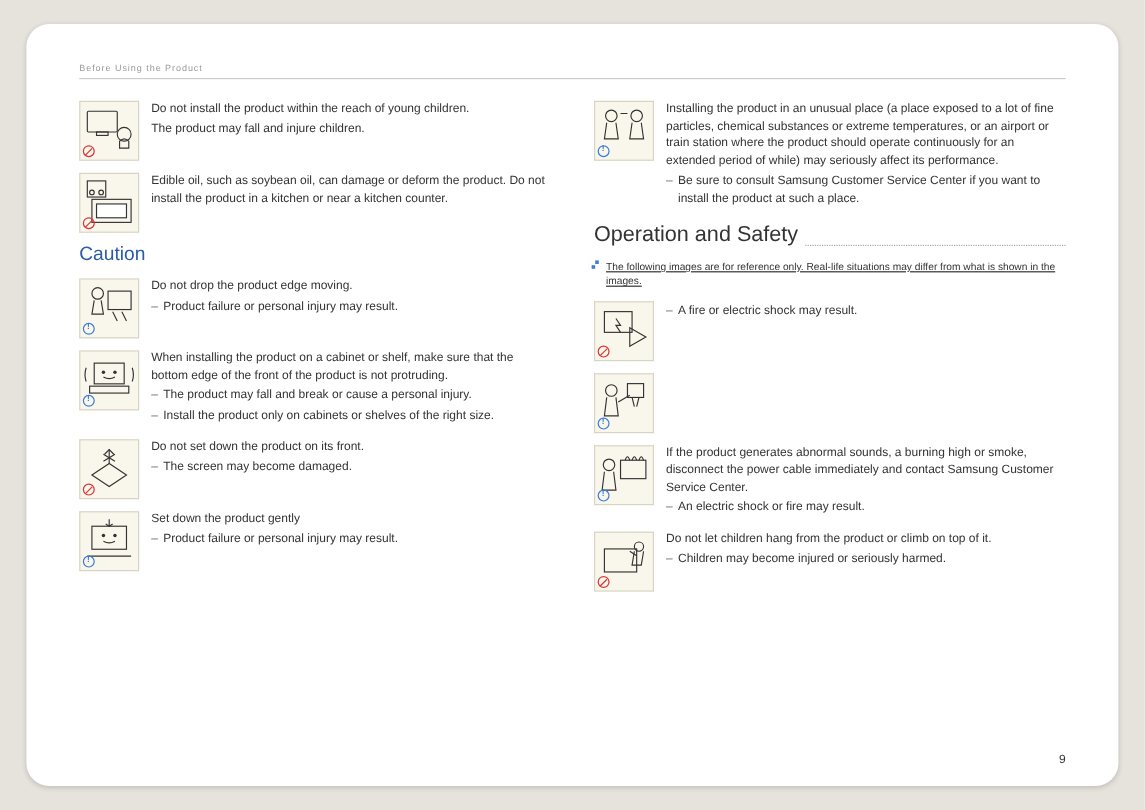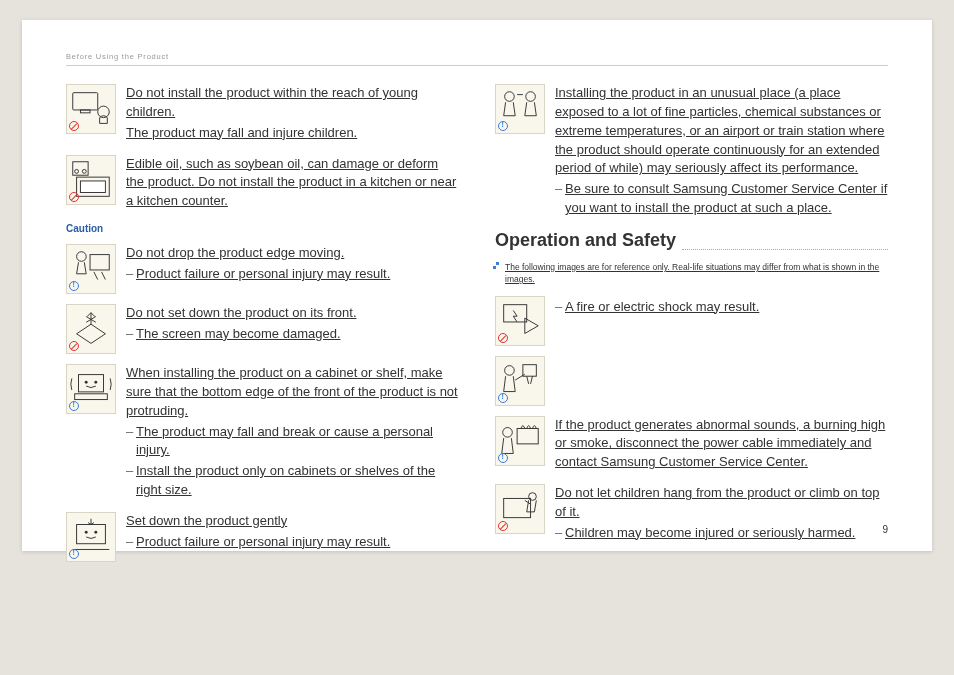--- a/index.html
+++ b/index.html
@@ -7,26 +7,27 @@
     background: #e6e3dd;
     font-family: Verdana, Geneva, sans-serif;
     display: flex;
     justify-content: center;
     align-items: flex-start;
     padding: 20px 0;
   }
   .page {
     background: #ffffff;
     width: 910px;
-    height: 531px;
+    height: 635px;
     box-shadow: 0 1px 4px rgba(0,0,0,0.15);
     padding: 32px 44px 19px 44px;
     position: relative;
     display: flex;
     flex-direction: column;
+    border-radius: 19px;
   }
   .page-header {
     font-size: 7.5px;
     color: #999;
     letter-spacing: 0.8px;
     padding-bottom: 4px;
     border-bottom: 1px solid #ccc;
     margin-bottom: 18px;
   }
   .columns {
@@ -43,46 +44,45 @@
   .icon {
     width: 50px;
     height: 50px;
     background: #f9f6ec;
     border: 1px solid #d9d5c5;
     flex-shrink: 0;
     position: relative;
   }
   .icon svg { width: 100%; height: 100%; }
   .txt {
-    font-size: 13px;
+    font-size: 10px;
     color: #333;
     line-height: 1.45;
-    text-decoration: underline;
   }
   .txt p { margin-bottom: 2px; }
   .sub {
     position: relative;
     padding-left: 10px;
     margin-top: 2px;
   }
   .sub::before {
     content: "‒";
     position: absolute;
     left: 0;
     color: #666;
   }
   h2.caution, h2.warning {
-    font-size: 10px;
-    font-weight: bold;
+    font-size: 16px;
+    font-weight: normal;
     color: #2a5ca8;
     margin: 6px 0 10px 0;
   }
   h1.section {
     font-size: 18px;
-    font-weight: bold;
+    font-weight: normal;
     color: #333;
     margin-bottom: 4px;
   }
   .dotted-line {
     border-top: 1px dotted #aaa;
     margin-bottom: 6px;
   }
   .note {
     font-size: 8.5px;
     color: #333;
@@ -190,50 +190,50 @@
         </div>
         <div class="txt">
           <p>Do not drop the product edge moving.</p>
           <p class="sub">Product failure or personal injury may result.</p>
         </div>
       </div>
 
       <div class="entry">
         <div class="icon">
           <svg viewBox="0 0 50 50">
-              <path d="M10 30 L25 20 L40 30 L25 40 Z" fill="none" stroke="#333"></path>
-              <line x1="25" y1="8" x2="25" y2="20" stroke="#333"></line>
-              <path d="M21 12 L25 8 L29 12" fill="none" stroke="#333"></path>
-              <line x1="20" y1="12" x2="30" y2="18" stroke="#333"></line>
-              <line x1="30" y1="12" x2="20" y2="18" stroke="#333"></line>
-            </svg>
-          <div class="badge prohibit"></div>
-        </div>
-        <div class="txt">
-          <p>Do not set down the product on its front.</p>
-          <p class="sub">The screen may become damaged.</p>
-        </div>
-      </div>
-
-      <div class="entry">
-        <div class="icon">
-          <svg viewBox="0 0 50 50">
               <rect x="12" y="10" width="26" height="18" fill="none" stroke="#333"></rect>
               <circle cx="20" cy="18" r="1.5" fill="#333"></circle>
               <circle cx="30" cy="18" r="1.5" fill="#333"></circle>
               <path d="M20 22 Q25 25 30 22" fill="none" stroke="#333"></path>
               <rect x="8" y="30" width="34" height="6" fill="none" stroke="#333"></rect>
               <path d="M5 14 Q3 20 5 26 M45 14 Q47 20 45 26" fill="none" stroke="#333"></path>
             </svg>
           <div class="badge info"></div>
         </div>
         <div class="txt">
           <p>When installing the product on a cabinet or shelf, make sure that the bottom edge of the front of the product is not protruding.</p>
           <p class="sub">The product may fall and break or cause a personal injury.</p>
           <p class="sub">Install the product only on cabinets or shelves of the right size.</p>
+        </div>
+      </div>
+
+      <div class="entry">
+        <div class="icon">
+          <svg viewBox="0 0 50 50">
+              <path d="M10 30 L25 20 L40 30 L25 40 Z" fill="none" stroke="#333"></path>
+              <line x1="25" y1="8" x2="25" y2="20" stroke="#333"></line>
+              <path d="M21 12 L25 8 L29 12" fill="none" stroke="#333"></path>
+              <line x1="20" y1="12" x2="30" y2="18" stroke="#333"></line>
+              <line x1="30" y1="12" x2="20" y2="18" stroke="#333"></line>
+            </svg>
+          <div class="badge prohibit"></div>
+        </div>
+        <div class="txt">
+          <p>Do not set down the product on its front.</p>
+          <p class="sub">The screen may become damaged.</p>
         </div>
       </div>
 
       <div class="entry">
         <div class="icon">
           <svg viewBox="0 0 50 50">
               <rect x="10" y="12" width="30" height="20" fill="none" stroke="#333"></rect>
               <circle cx="20" cy="20" r="1.5" fill="#333"></circle>
               <circle cx="30" cy="20" r="1.5" fill="#333"></circle>
               <path d="M20 25 Q25 28 30 25" fill="none" stroke="#333"></path>
@@ -313,20 +313,21 @@
           <svg viewBox="0 0 50 50">
               <circle cx="12" cy="16" r="5" fill="none" stroke="#333"></circle>
               <path d="M8 22 L6 38 L18 38 L16 22" fill="none" stroke="#333"></path>
               <rect x="22" y="12" width="22" height="16" fill="none" stroke="#333"></rect>
               <path d="M26 12 Q28 6 30 12 M32 12 Q34 6 36 12 M38 12 Q40 6 42 12" fill="none" stroke="#333"></path>
             </svg>
           <div class="badge info"></div>
         </div>
         <div class="txt">
           <p>If the product generates abnormal sounds, a burning high or smoke, disconnect the power cable immediately and contact Samsung Customer Service Center.</p>
+          <p class="sub">An electric shock or fire may result.</p>
         </div>
       </div>
 
       <div class="entry">
         <div class="icon">
           <svg viewBox="0 0 50 50">
               <rect x="8" y="14" width="28" height="20" fill="none" stroke="#333"></rect>
               <circle cx="38" cy="12" r="4" fill="none" stroke="#333"></circle>
               <path d="M34 16 L32 28 L40 28 L42 16" fill="none" stroke="#333"></path>
               <line x1="36" y1="20" x2="30" y2="16" stroke="#333"></line>

